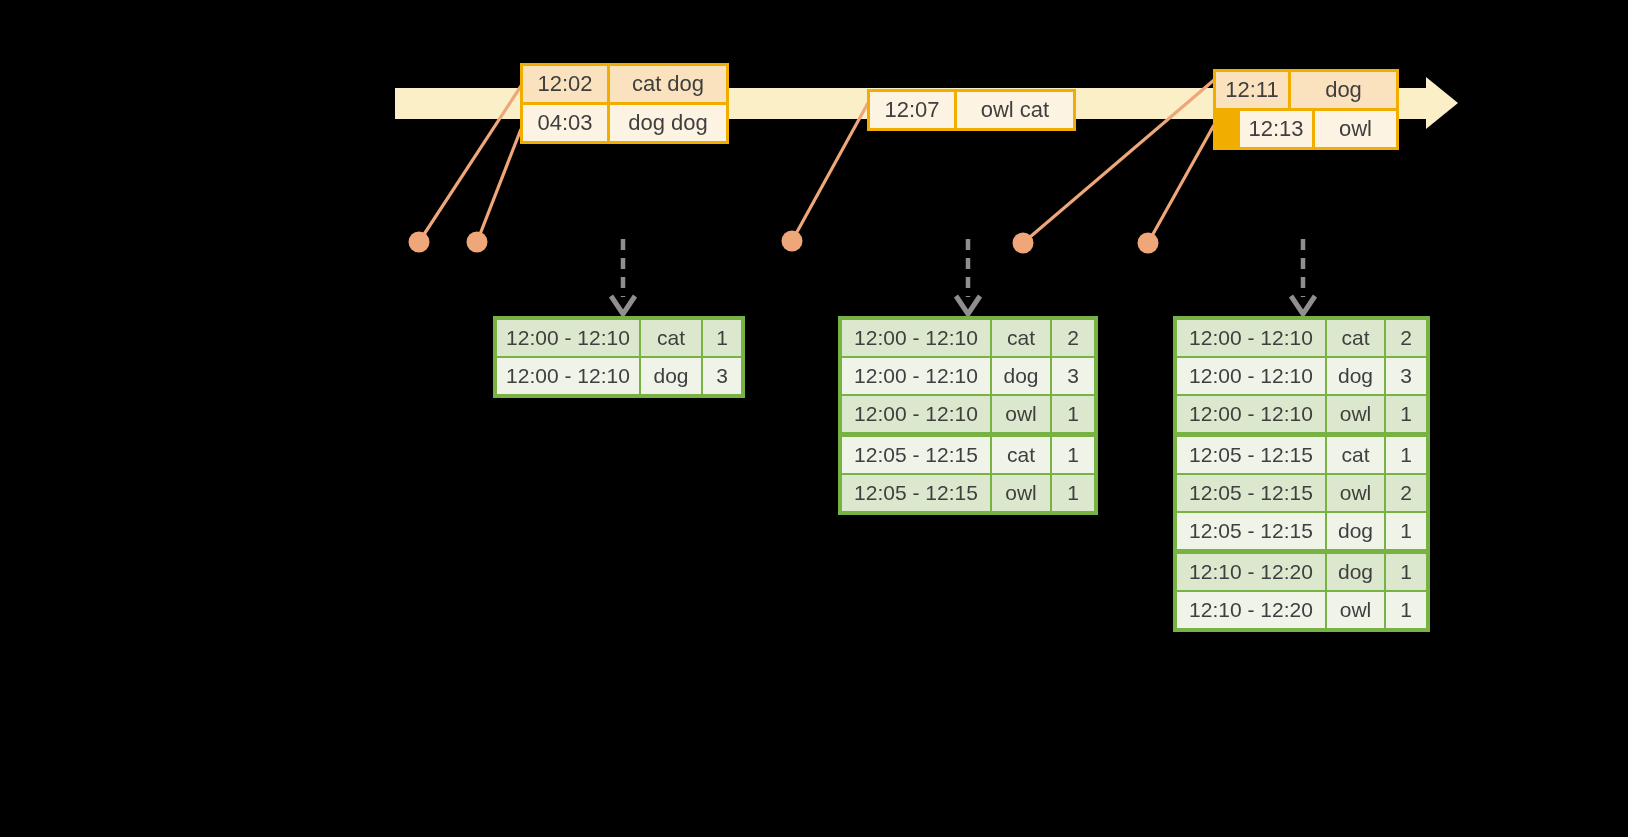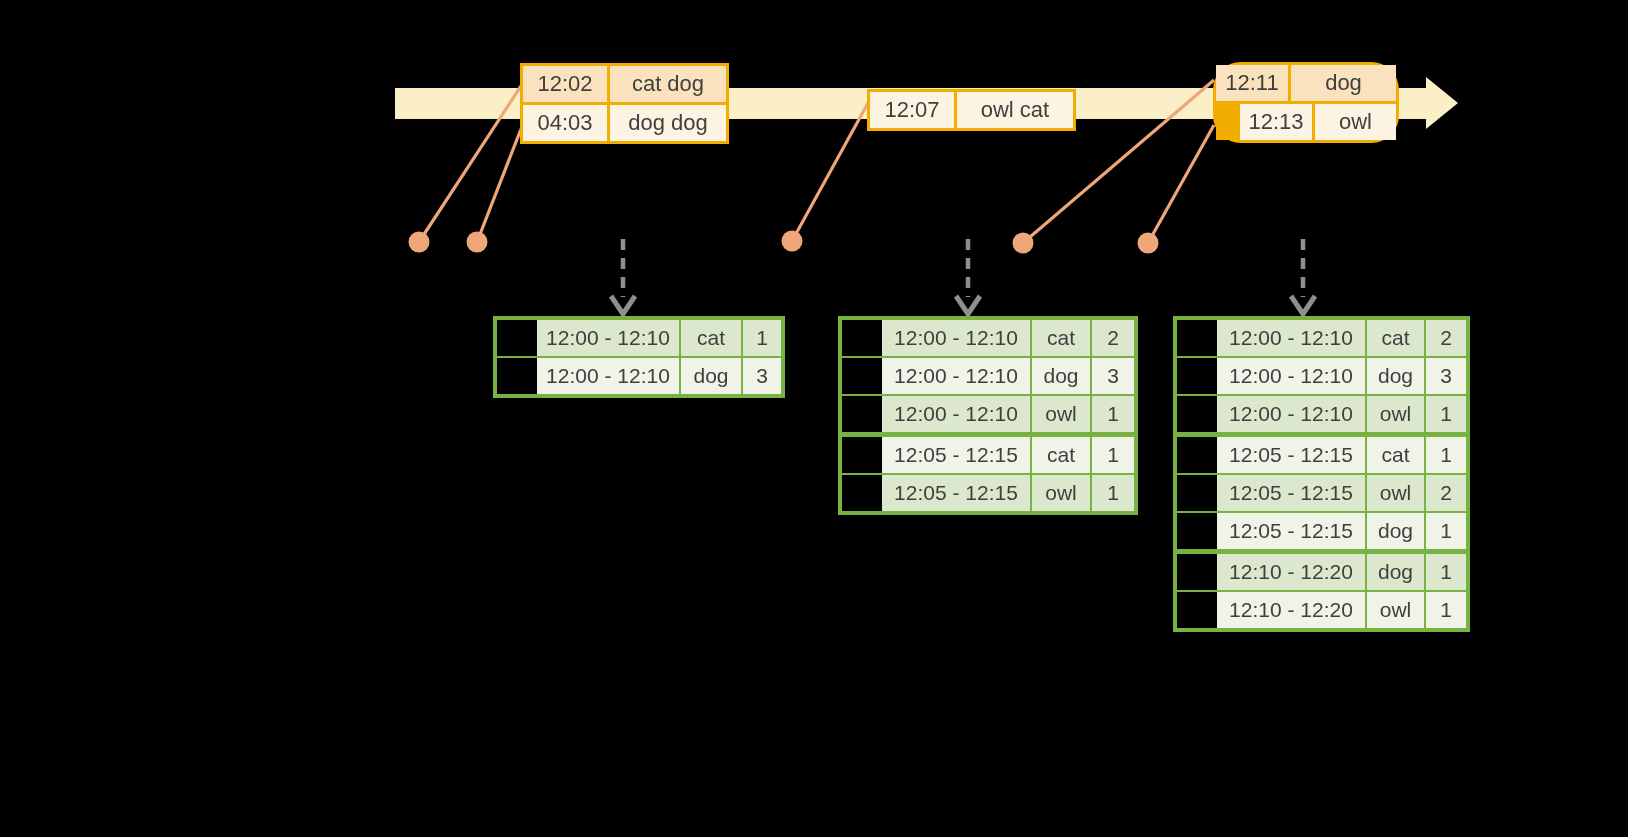--- a/index.html
+++ b/index.html
@@ -34,21 +34,21 @@
   .erow{display:grid;column-gap:3px;height:36px;background:var(--event-border,#F2AE00);}
   .ecell{display:flex;align-items:center;justify-content:center;}
   .event-box .erow:nth-child(odd) .ecell{background:var(--event-fill-dark,#FAE2BF);}
   .event-box .erow:nth-child(even) .ecell{background:var(--event-fill-light,#FDF3E2);}
   .event-box.light-start .erow .ecell{background:var(--event-fill-light,#FDF3E2);}
   
   .result-table{
     position:absolute;z-index:3;display:flex;flex-direction:column;
     border:4px solid var(--table-border,#77B243);font-size:21px;
   }
-  .trow{display:grid;height:36px;padding-left:40px;}
+  .trow{display:grid;height:36px;}
   .trow + .trow{border-top:2px solid var(--table-border,#77B243);}
   .trow.group-start{border-top:5px solid var(--table-border,#77B243);}
   .trow:nth-child(odd) .tcell{background:var(--table-fill-dark,#DCE8CD);}
   .trow:nth-child(even) .tcell{background:var(--table-fill-light,#EFF3E8);}
   .tcell{display:flex;align-items:center;justify-content:center;}
   .tcell + .tcell{border-left:2px solid var(--table-border,#77B243);}
 </style>
 </head>
 <body>
 
@@ -94,21 +94,21 @@
     </div>
 
   <div class="event-box light-start" style="left:867px;top:89px;width:203px;">
 
       <div class="erow" style="grid-template-columns:84px 1fr;">
         <div class="ecell">12:07</div>
         <div class="ecell">owl cat</div>
       </div>
     </div>
 
-  <div class="event-box" style="left:1213px;top:62px;width:180px;border-radius:28px;">
+  <div class="event-box" style="left:1213px;top:69px;width:180px;">
 
       <div class="erow" style="grid-template-columns:72px 1fr;">
         <div class="ecell">12:11</div>
         <div class="ecell">dog</div>
       </div>
 
       <div class="erow" style="grid-template-columns:72px 1fr;padding-left:24px;">
         <div class="ecell">12:13</div>
         <div class="ecell">owl</div>
       </div>

